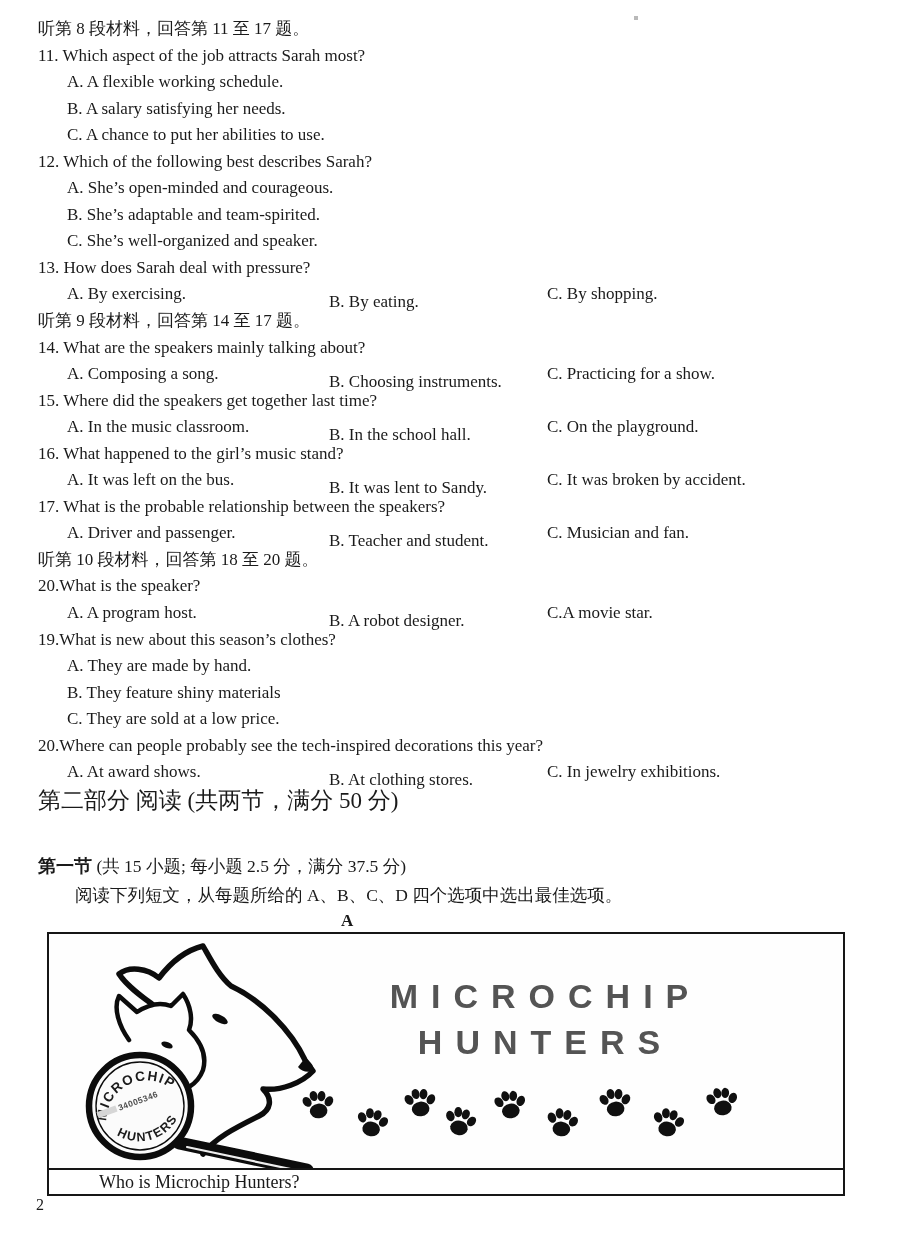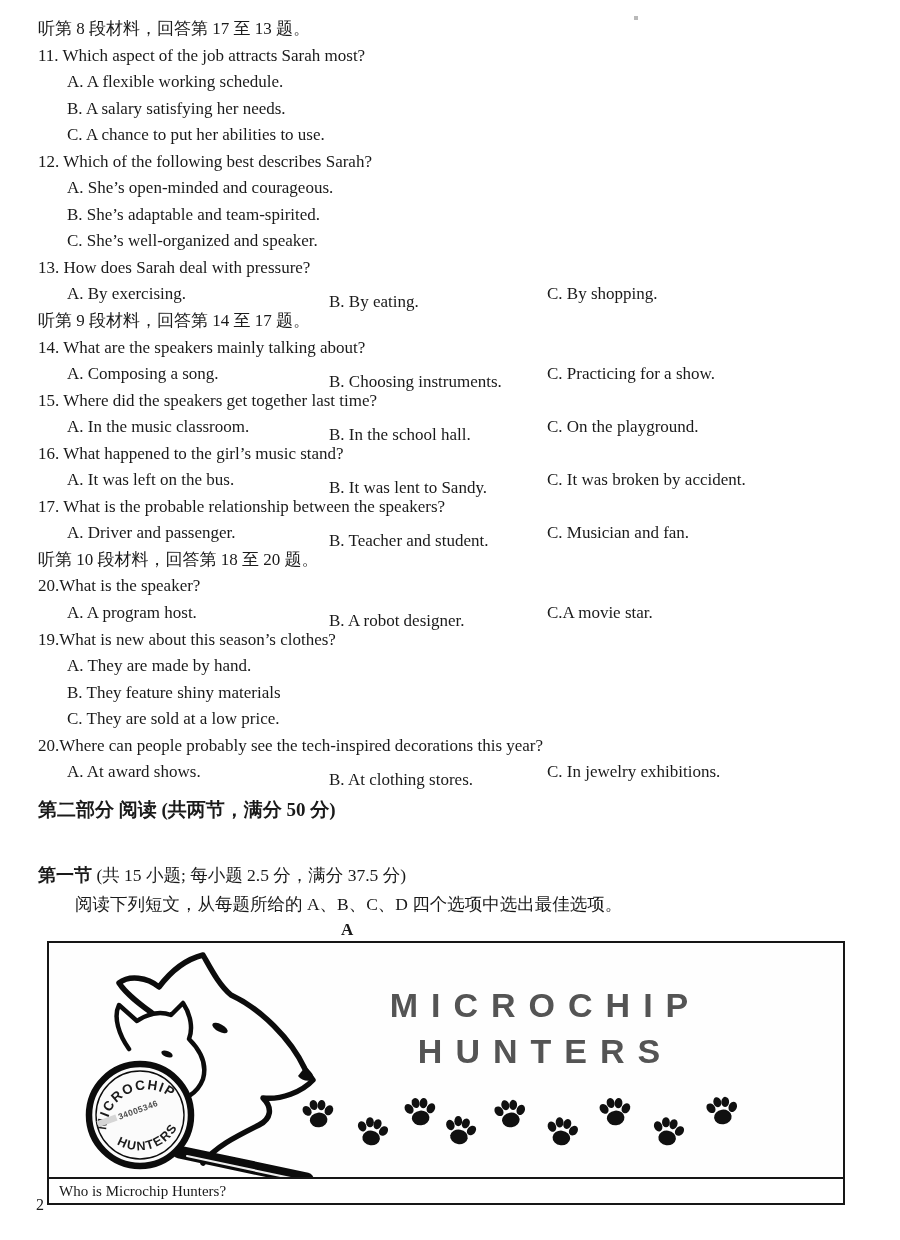--- a/index.html
+++ b/index.html
@@ -8,44 +8,44 @@
     font-family:"Liberation Serif","DejaVu Serif",serif;color:#1a1a1a;
     overflow:hidden;
   }
   .speck{position:absolute;left:634px;top:16px;width:4px;height:4px;background:#b9b9b9;}
   .doc{position:absolute;left:38px;top:16px;width:832px;font-size:17px;}
   .line{height:26.55px;line-height:26.55px;position:relative;}
   .opt{padding-left:29px;}
   .cA{position:absolute;left:29px;top:0;}
   .cB{position:absolute;left:291px;top:8px;}
   .cC{position:absolute;left:509px;top:0;}
-  .part2-title{margin-top:9px;height:30px;line-height:30px;font-weight:bold;font-size:19px;}
+  .part2-title{height:30px;line-height:30px;font-weight:normal;font-size:23px;}
   .sec1{height:29px;line-height:29px;font-size:17.5px;margin-top:36px;}
   .sec1 .b{font-weight:bold;font-size:18px;}
   .instr{height:28px;line-height:28px;padding-left:37px;font-size:17.5px;}
   .passage-label{height:23px;line-height:23px;padding-left:303px;font-weight:bold;font-size:17px;}
   .box{margin-left:9px;width:794px;border:2px solid #161616;}
   .box-img{height:234px;position:relative;background:#fefefe;border-bottom:2px solid #161616;overflow:hidden;}
   .logo-svg{position:absolute;left:0;top:0;}
   .brand{position:absolute;left:290px;top:40px;width:400px;text-align:center;
          color:#545454;font-family:"Liberation Sans","DejaVu Sans",sans-serif;font-weight:bold;}
   .brand1{font-size:34px;letter-spacing:13px;line-height:44px;text-indent:13px;}
   .brand2{font-size:34px;letter-spacing:13px;line-height:44px;margin-top:2px;text-indent:13px;}
-  .box-q{height:21px;line-height:21px;font-size:15px;padding:2px 0 1px 10px;background:#fff;}
+  .box-q{height:21px;line-height:21px;font-size:18px;padding:2px 0 1px 10px;background:#fff;margin-left:40px;}
   .pageno{position:absolute;left:36px;top:1196px;font-size:16px;}
 </style>
 </head>
 <body>
 
 <div class="speck"></div>
 
 <div class="doc">
 
 
-  <div class="line">听第 8 段材料，回答第 17 至 13 题。</div>
+  <div class="line">听第 8 段材料，回答第 11 至 17 题。</div>
 
   <div class="line">11. Which aspect of the job attracts Sarah most?</div>
   <div class="line opt">A. A flexible working schedule.</div>
   <div class="line opt">B. A salary satisfying her needs.</div>
   <div class="line opt">C. A chance to put her abilities to use.</div>
 
   <div class="line">12. Which of the following best describes Sarah?</div>
   <div class="line opt">A. She’s open-minded and courageous.</div>
   <div class="line opt">B. She’s adaptable and team-spirited.</div>
   <div class="line opt">C. She’s well-organized and speaker.</div>

